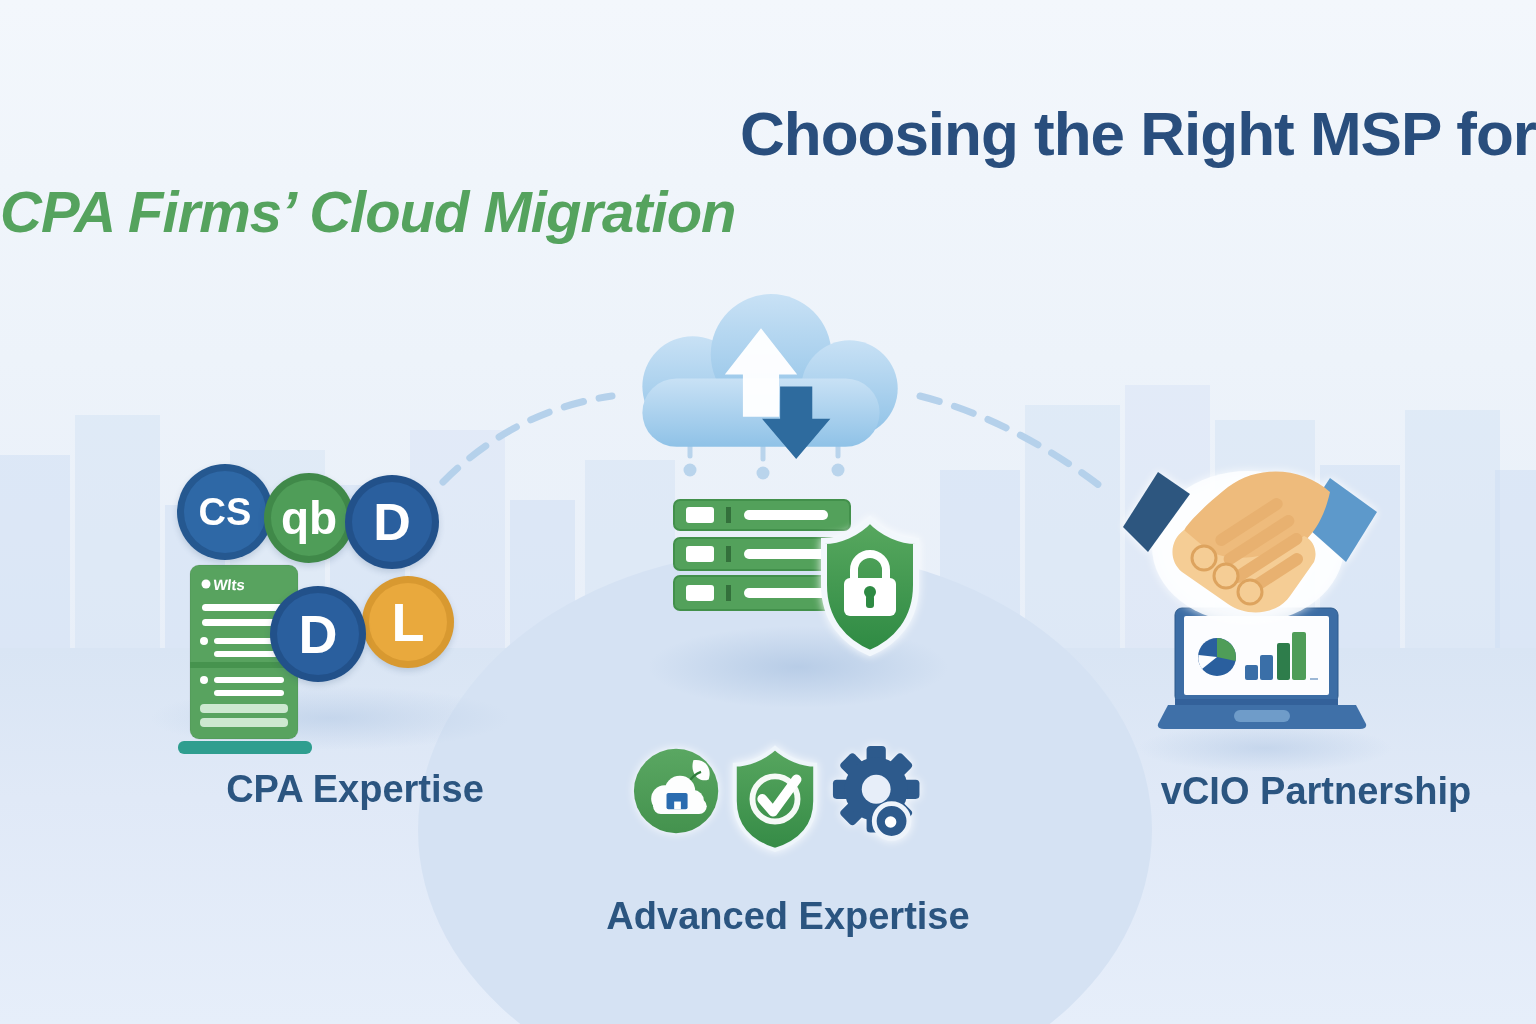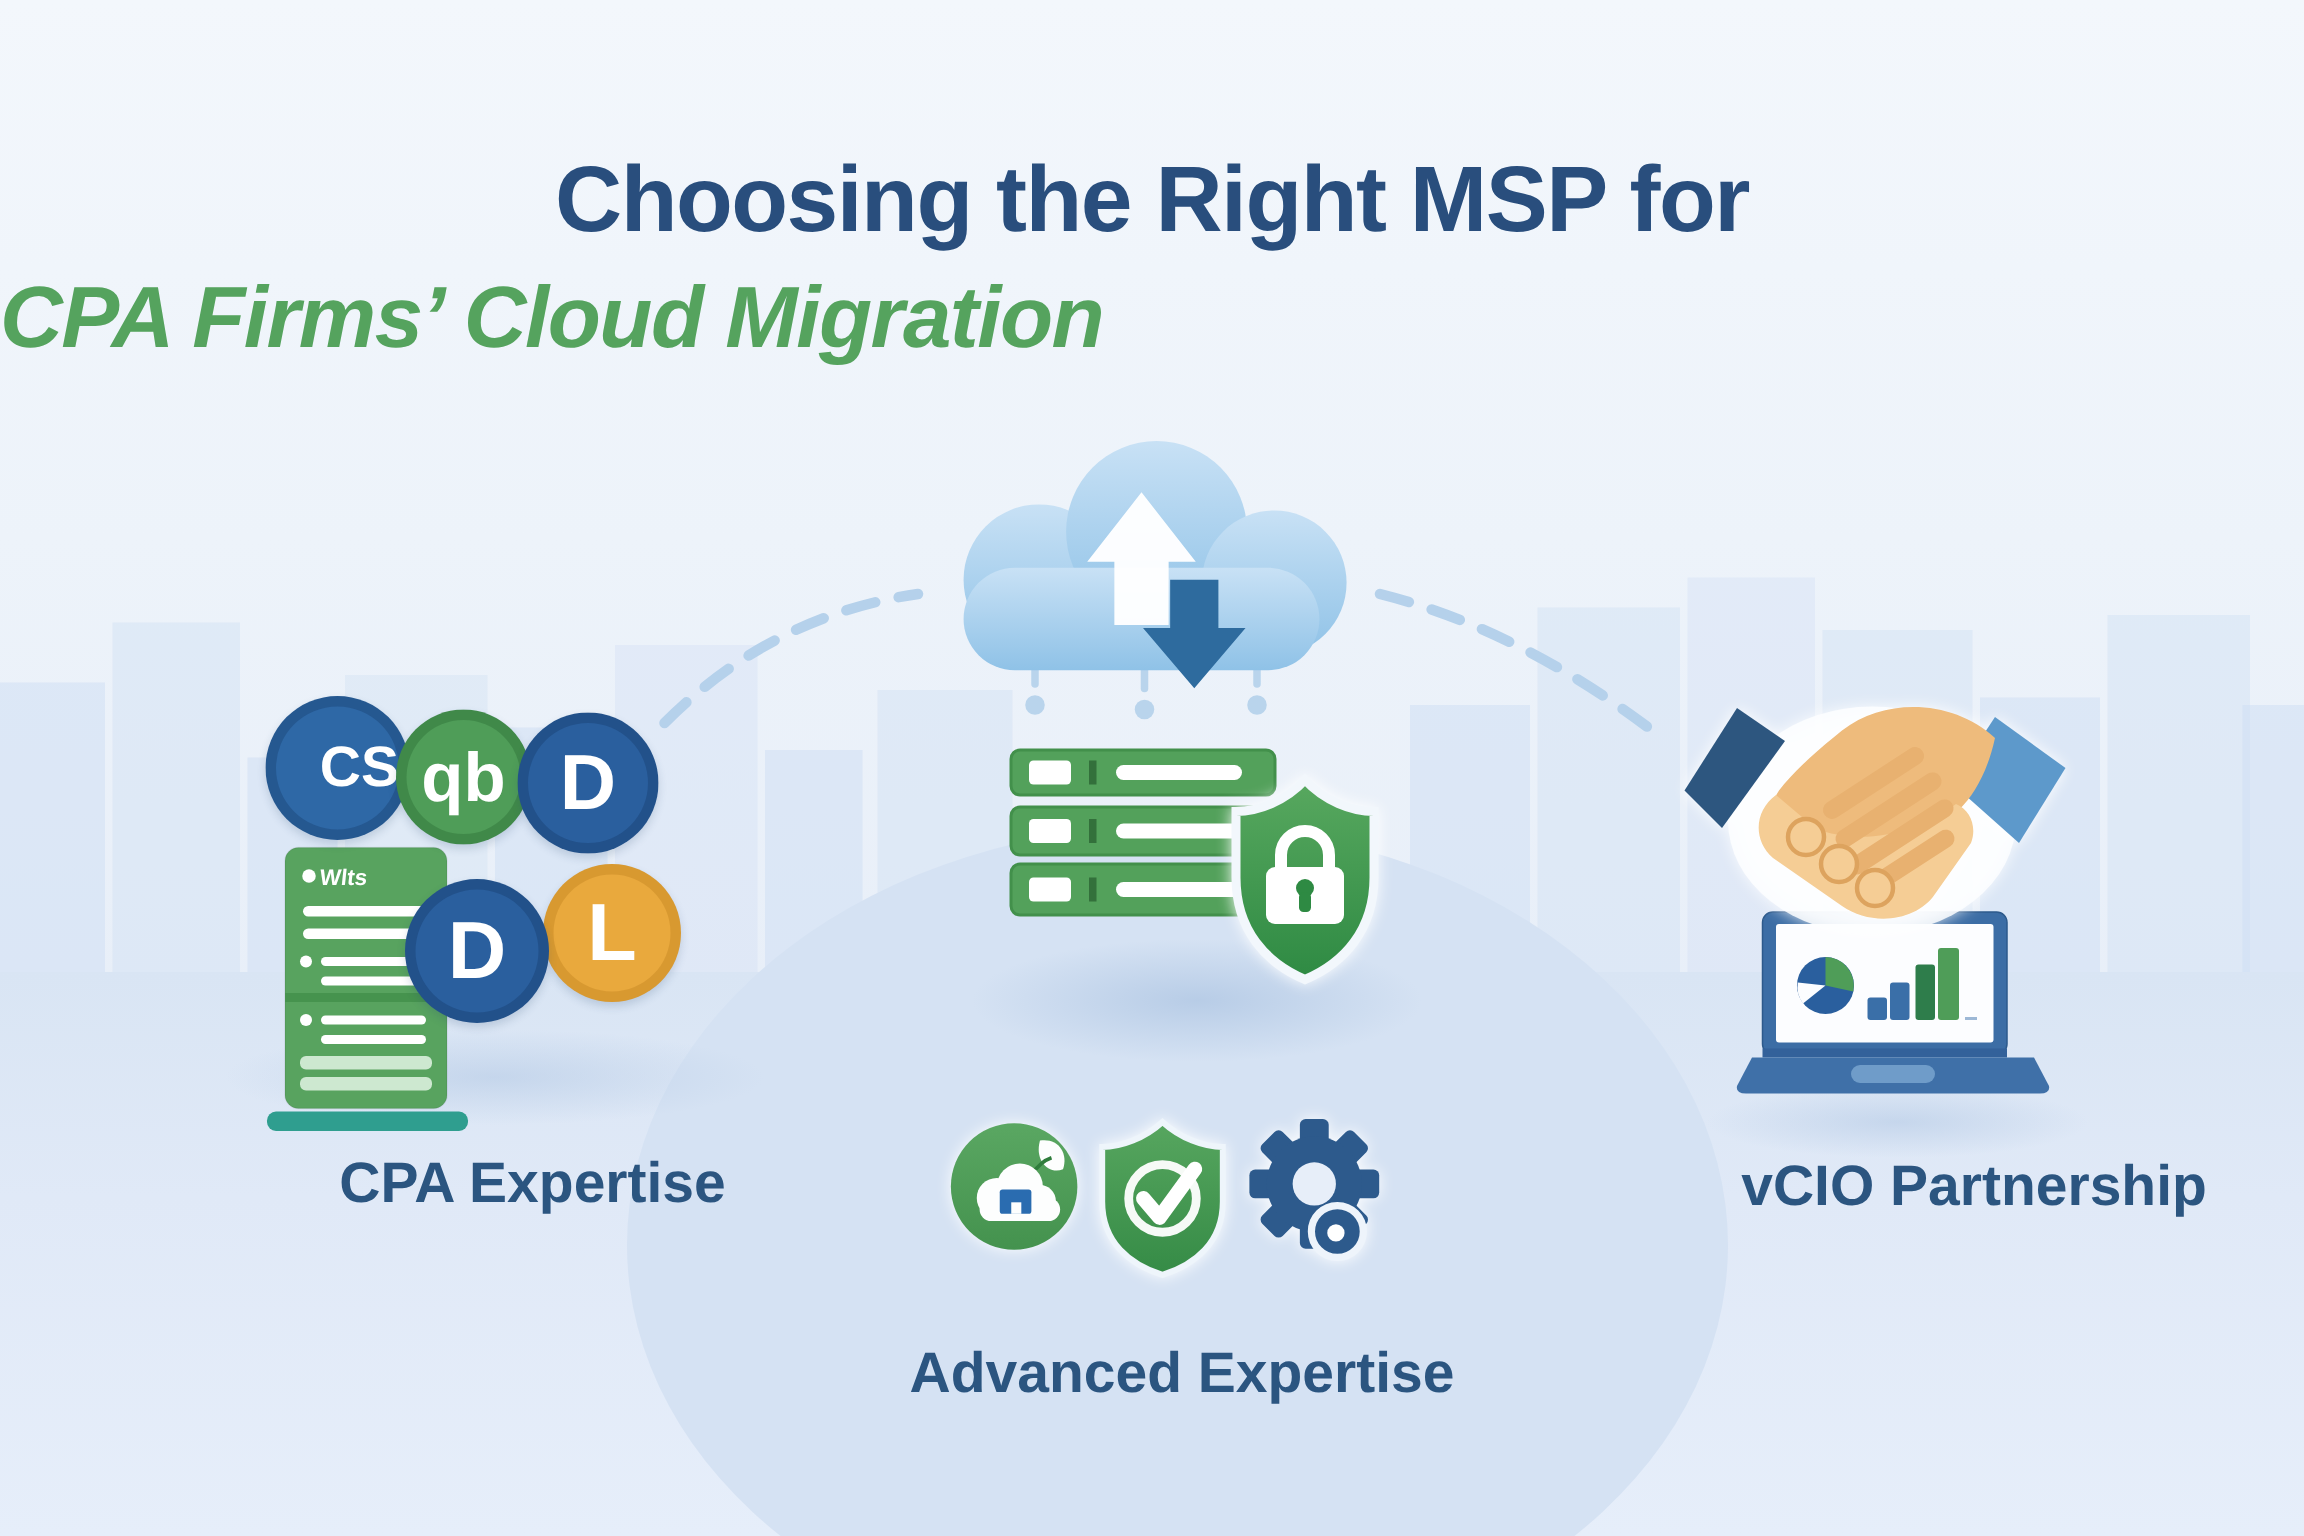--- a/index.html
+++ b/index.html
@@ -21,21 +21,21 @@
   }
   .shadow{position:absolute;border-radius:50%;}
   .shadow.s-left{left:150px;top:686px;width:360px;height:64px;
     background:radial-gradient(closest-side,rgba(178,200,228,.55),rgba(178,200,228,0));}
   .shadow.s-center{left:648px;top:626px;width:300px;height:82px;
     background:radial-gradient(closest-side,rgba(168,193,224,.65),rgba(168,193,224,0));}
   .shadow.s-laptop{left:1138px;top:724px;width:254px;height:48px;
     background:radial-gradient(closest-side,rgba(178,200,228,.55),rgba(178,200,228,0));}
   
   .title-line1{
-    position:absolute;left:0;top:98px;width:1536px;text-align:center;
+    position:absolute;left:0;top:98px;width:1536px;text-align:right;
     font-size:62px;font-weight:bold;letter-spacing:-1px;color:#294e7d;
   }
   .title-line2{
     position:absolute;left:0;top:178px;width:1536px;text-align:left;
     font-size:58px;font-weight:bold;font-style:italic;letter-spacing:-1px;color:#55a35e;
   }
   
   .sec-label{
     position:absolute;font-size:38px;font-weight:bold;color:#2b5580;
     transform:translateX(-50%);white-space:nowrap;
@@ -43,21 +43,21 @@
   .lbl-left{left:330px;top:768px;margin-left:25px;}
   .lbl-center{left:788px;top:895px;}
   .lbl-right{left:1316px;top:770px;}
   
   .badge{
     position:absolute;border-radius:50%;box-sizing:border-box;
     display:flex;align-items:center;justify-content:center;
     color:#fff;font-weight:bold;box-shadow:0 3px 6px rgba(40,70,110,.18);
   }
   .badge-cs{left:177px;top:464px;width:96px;height:96px;background:#2e68a6;
-    border:7px solid rgba(10,40,80,.25);font-size:38px;justify-content:flex-end;}
+    border:7px solid rgba(10,40,80,.25);font-size:38px;}
   .badge-qb{left:264px;top:473px;width:90px;height:90px;background:#4f9d58;
     border:7px solid rgba(15,70,25,.22);font-size:46px;}
   .badge-d1{left:345px;top:475px;width:94px;height:94px;background:#2a5f9e;
     border:7px solid rgba(10,40,80,.25);font-size:52px;}
   .badge-d2{left:270px;top:586px;width:96px;height:96px;background:#2a5f9e;
     border:7px solid rgba(10,40,80,.25);font-size:54px;}
   .badge-l{left:362px;top:576px;width:92px;height:92px;background:#e9a93d;
     border:7px solid rgba(150,90,0,.2);font-size:54px;}
   
   .halo{filter:drop-shadow(0 0 5px rgba(255,255,255,.95));}

